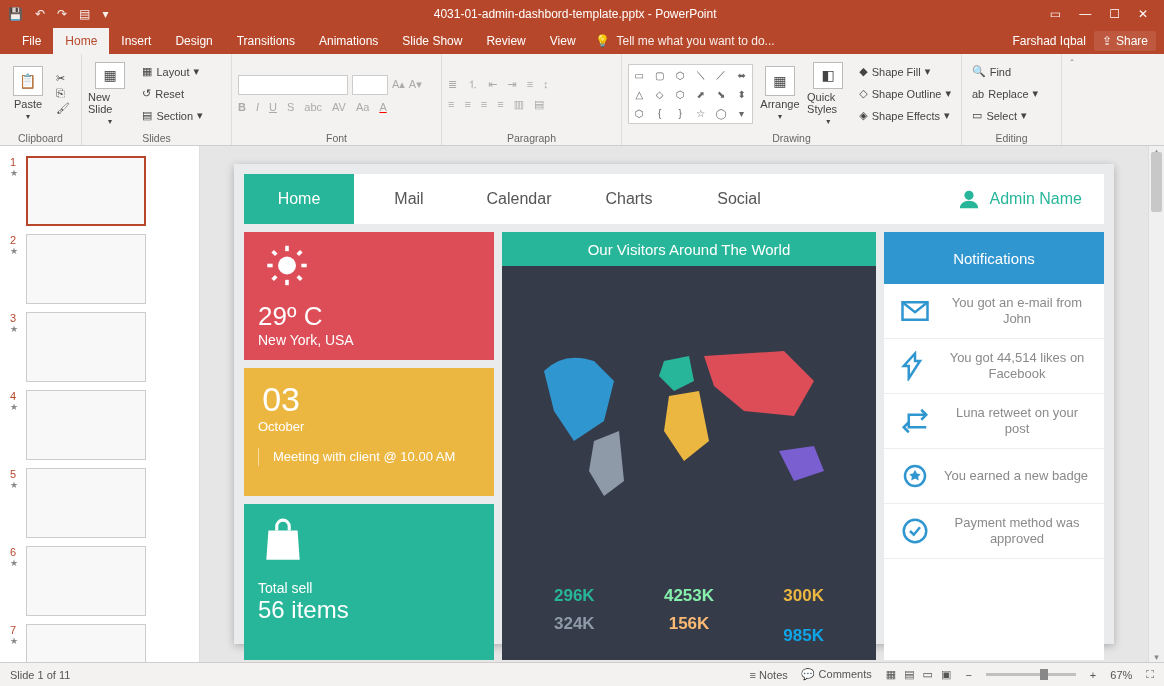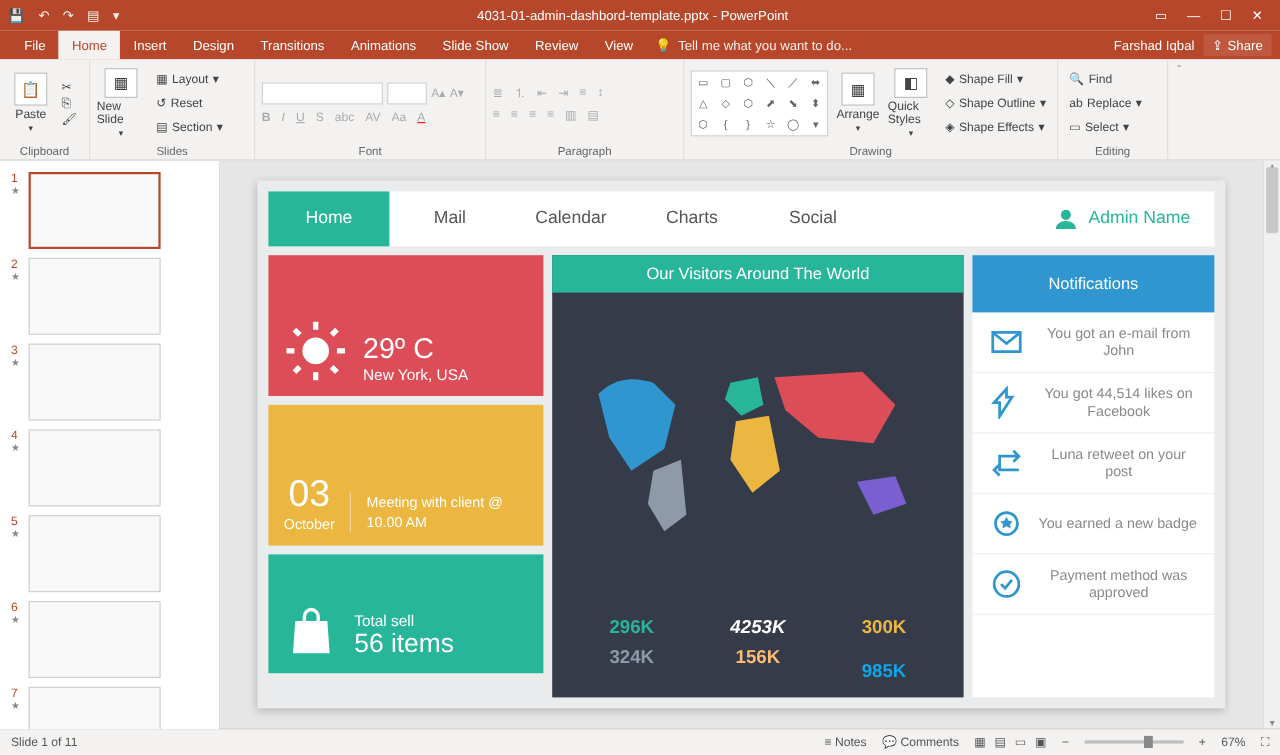--- a/index.html
+++ b/index.html
@@ -47,22 +47,22 @@
 .vscroll .ar { position:absolute; left:0; right:0; text-align:center; font-size:9px; color:#888;}
 
 
 .slide { width: 880px; height: 480px; background: #EAEBEC; box-shadow: 0 2px 8px rgba(0,0,0,.25); padding: 10px; display:flex; flex-direction:column; gap:8px;}
 .snav { height: 50px; background:#fff; display:flex; align-items:center; }
 .snav .tab { width: 110px; height:50px; display:flex; align-items:center; justify-content:center; font-size:16px; color:#555; }
 .snav .tab.active { background:#27B699; color:#fff; }
 .snav .adm { margin-left:auto; display:flex; align-items:center; gap:10px; padding-right:22px; color:#27B699; font-weight:500; font-size:16px;}
 .sbody { flex:1; display:flex; gap:8px;}
 .leftcol { width: 250px; display:flex; flex-direction:column; gap:8px;}
-.card { color:#fff; display:flex; align-items:flex-end; padding:12px 14px; gap:14px;}
-.c-red{background:#DC4D58;height:128px;} .c-yel{background:#EBB741;height:128px;} .c-teal{background:#27B699;height:108px;}
+.card { color:#fff; display:flex; align-items:flex-start; padding:12px 14px; gap:14px;flex-direction:column;}
+.c-red{background:#DC4D58;height:128px;} .c-yel{background:#EBB741;height:128px;} .c-teal{background:#27B699;height:156px;}
 .midcol { flex:1; display:flex; flex-direction:column; background:#353B48;}
 .midhdr { height:34px; background:#27B699; color:#fff; display:flex; align-items:center; justify-content:center; font-size:15px;}
 .mapbox { flex:1; display:flex; align-items:center; justify-content:center;}
 .stats { display:grid; grid-template-columns:repeat(3,1fr); padding:10px 20px 14px; gap:8px 10px; font-weight:700; font-size:17px; text-align:center;}
 .rightcol { width:220px; background:#fff; display:flex; flex-direction:column;}
 .nhdr { height:52px; background:#2F96D0; color:#fff; display:flex; align-items:center; justify-content:center; font-size:15px;}
 .nitem { display:flex; align-items:center; gap:12px; padding:10px 14px; border-bottom:1px solid #eee; color:#8a8a8a; font-size:13px; line-height:1.25;text-align:center;}
 .nic { width:34px; height:34px; color:#2F96D0; flex-shrink:0; display:flex; align-items:center; justify-content:center;}
 
 
@@ -359,21 +359,21 @@
               <path fill="#2F96D0" d="M20 40 Q40 20 70 30 L90 50 L80 90 L50 110 L30 80 Z"></path>
               <path fill="#8E9AA8" d="M70 110 L95 100 L100 150 L80 165 L65 140 Z"></path>
               <path fill="#27B699" d="M140 30 L165 25 L170 50 L150 60 L135 45 Z"></path>
               <path fill="#EBB741" d="M145 65 L175 60 L185 110 L160 130 L140 100 Z"></path>
               <path fill="#DC4D58" d="M180 25 L260 20 L290 50 L270 85 L220 80 L190 55 Z"></path>
               <path fill="#7A5FD0" d="M255 120 L290 115 L300 140 L270 150 Z"></path>
             </svg>
           </div>
           <div class="stats" id="stats">
               <div style="color: rgb(39, 182, 153);">296K</div>
-              <div style="color: #ffffff; font-style: italic;">4253K</div>
+              <div style="color: #86efac;">4253K</div>
               <div style="color: rgb(235, 183, 65);">300K</div>
               <div style="color: rgb(142, 154, 168);">324K</div>
               <div style="color: #fdba74;">156K</div>
               <div style="color: #0ea5e9; margin-top: 12px;">985K</div>
             </div>
         </div>
         <div class="rightcol">
           <div class="nhdr">Notifications</div>
           <div id="notifs">
               <div class="nitem">

